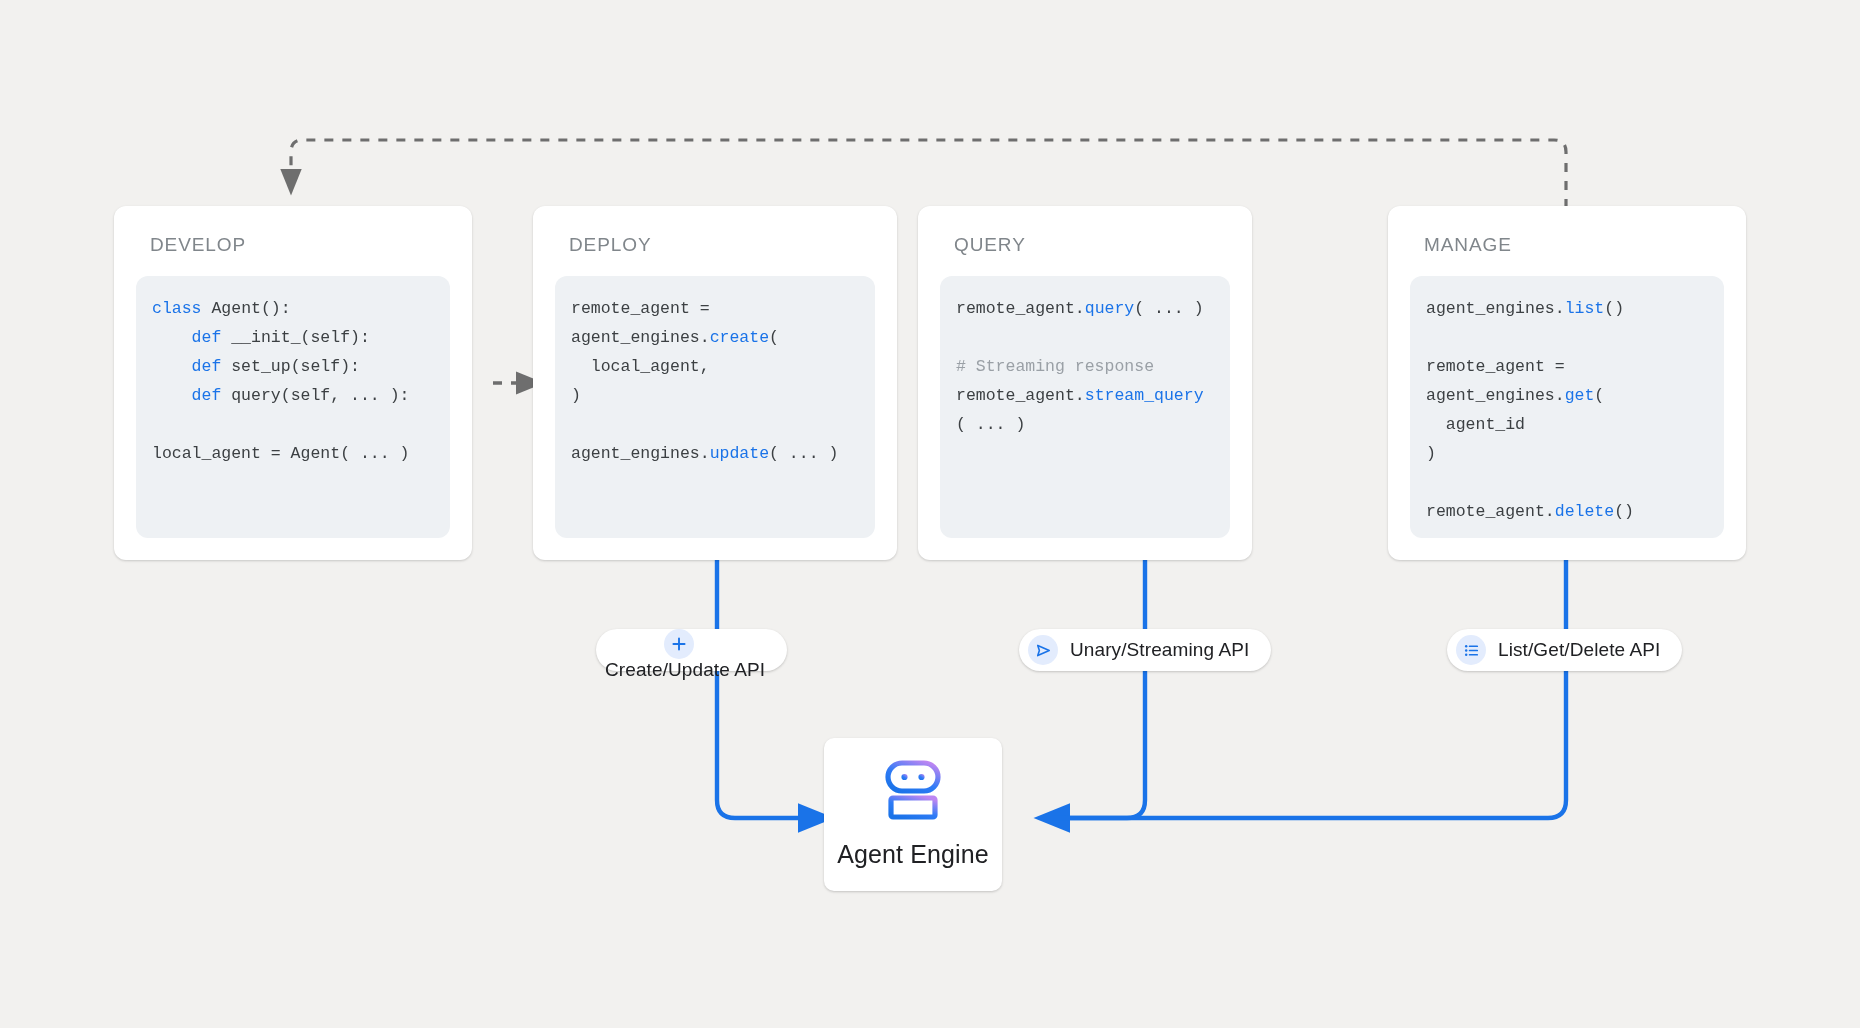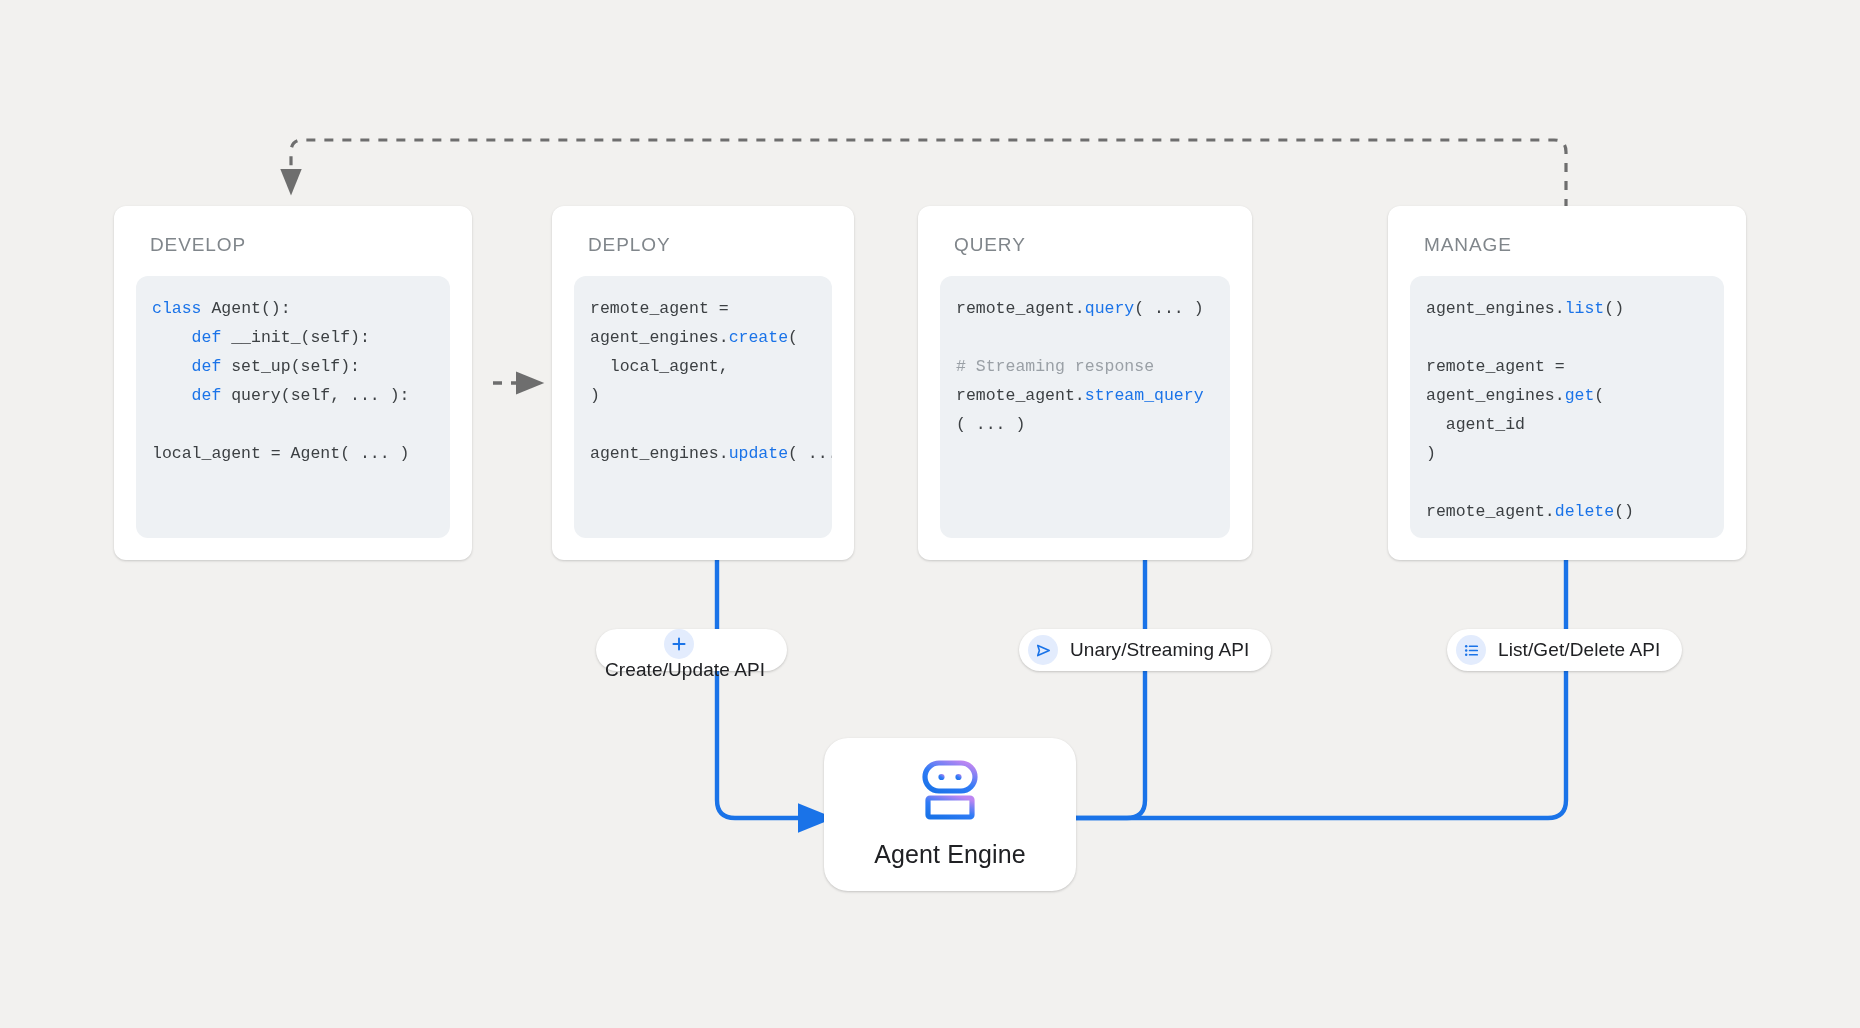--- a/index.html
+++ b/index.html
@@ -77,23 +77,23 @@
   .pill-label{
     font-size:19px;
     color:#202124;
     letter-spacing:0.1px;
   }
 
   
   #agent-engine{
     position:absolute;
     left:824px;top:738px;
-    width:252px;height:153px;
+    width:178px;height:153px;
     background:#ffffff;
-    border-radius:24px;
+    border-radius:10px;
     box-shadow:0 1px 3px rgba(0,0,0,0.14), 0 1px 2px rgba(0,0,0,0.06);
     display:flex;
     flex-direction:column;
     align-items:center;
     justify-content:center;
     box-sizing:border-box;
   }
   #agent-engine .ae-label{
     font-size:25px;
     color:#202124;
@@ -142,21 +142,21 @@
     <path d="M1566,560 L1566,800 Q1566,818 1548,818 L1052,818" fill="none" stroke="#1a73e8" stroke-width="4.4" stroke-linecap="butt"></path>
   </svg>
 
   <div class="card" style="left:114px;top:206px;width:358px;height:354px;">
     <div class="card-title">DEVELOP</div>
     <div class="code-box">
       <div class="code"><div><span class="kw">class </span><span>Agent():</span></div><div><span>    </span><span class="kw">def </span><span>__init_(self):</span></div><div><span>    </span><span class="kw">def </span><span>set_up(self):</span></div><div><span>    </span><span class="kw">def </span><span>query(self, ... ):</span></div><div>&nbsp;</div><div><span>local_agent = Agent( ... )</span></div></div>
     </div>
   </div>
 
-  <div class="card" style="left:552px;top:206px;width:302px;height:354px;">
+  <div class="card" style="left:533px;top:206px;width:364px;height:354px;">
     <div class="card-title">DEPLOY</div>
     <div class="code-box">
       <div class="code"><div><span>remote_agent =</span></div><div><span>agent_engines.</span><span class="fn">create</span><span>(</span></div><div><span>  local_agent,</span></div><div><span>)</span></div><div>&nbsp;</div><div><span>agent_engines.</span><span class="fn">update</span><span>( ... )</span></div></div>
     </div>
   </div>
 
   <div class="card" style="left:918px;top:206px;width:334px;height:354px;">
     <div class="card-title">QUERY</div>
     <div class="code-box">
       <div class="code"><div><span>remote_agent.</span><span class="fn">query</span><span>( ... )</span></div><div>&nbsp;</div><div><span class="cmt"># Streaming response</span></div><div><span>remote_agent.</span><span class="fn">stream_query</span></div><div><span>( ... )</span></div></div>

